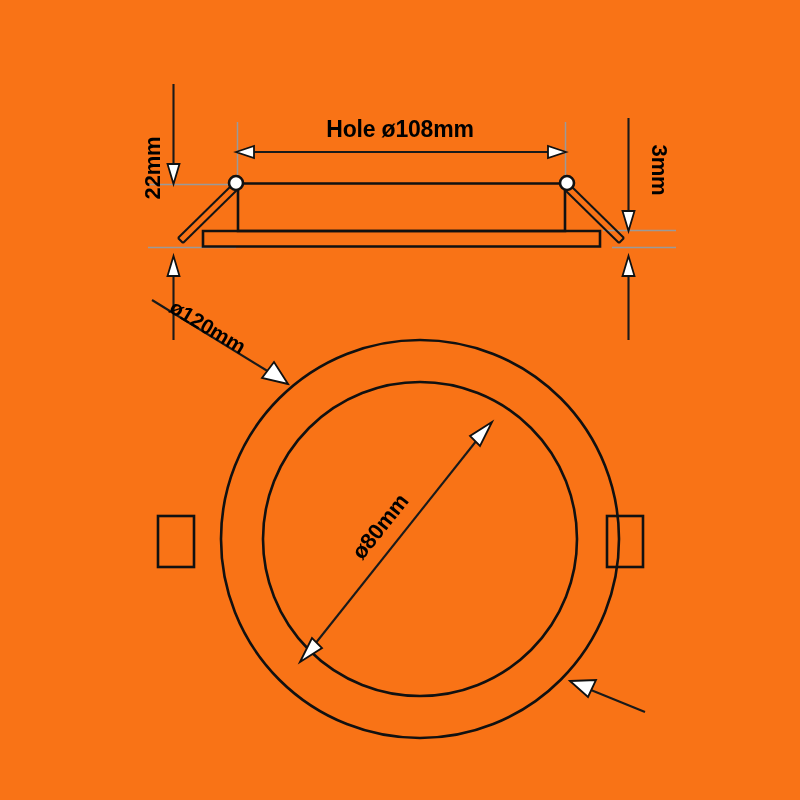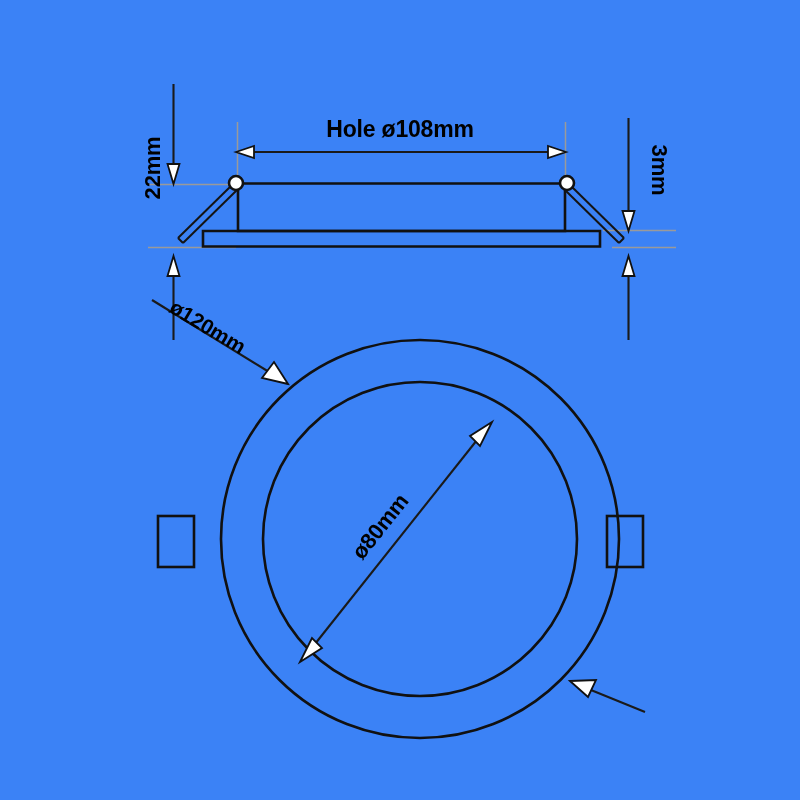--- a/index.html
+++ b/index.html
@@ -10,21 +10,21 @@
   body {
     width: 800px;
     height: 800px;
     overflow: hidden;
     font-family: "Liberation Sans", sans-serif;
   }
   #drawing-root {
     position: relative;
     width: 800px;
     height: 800px;
-    background: #3b82f6;
+    background: #f97316;
   }
   svg#tech-drawing {
     display: block;
     width: 800px;
     height: 800px;
   }
   .stroke-main {
     fill: none;
     stroke: #111111;
     stroke-width: 2.6;

